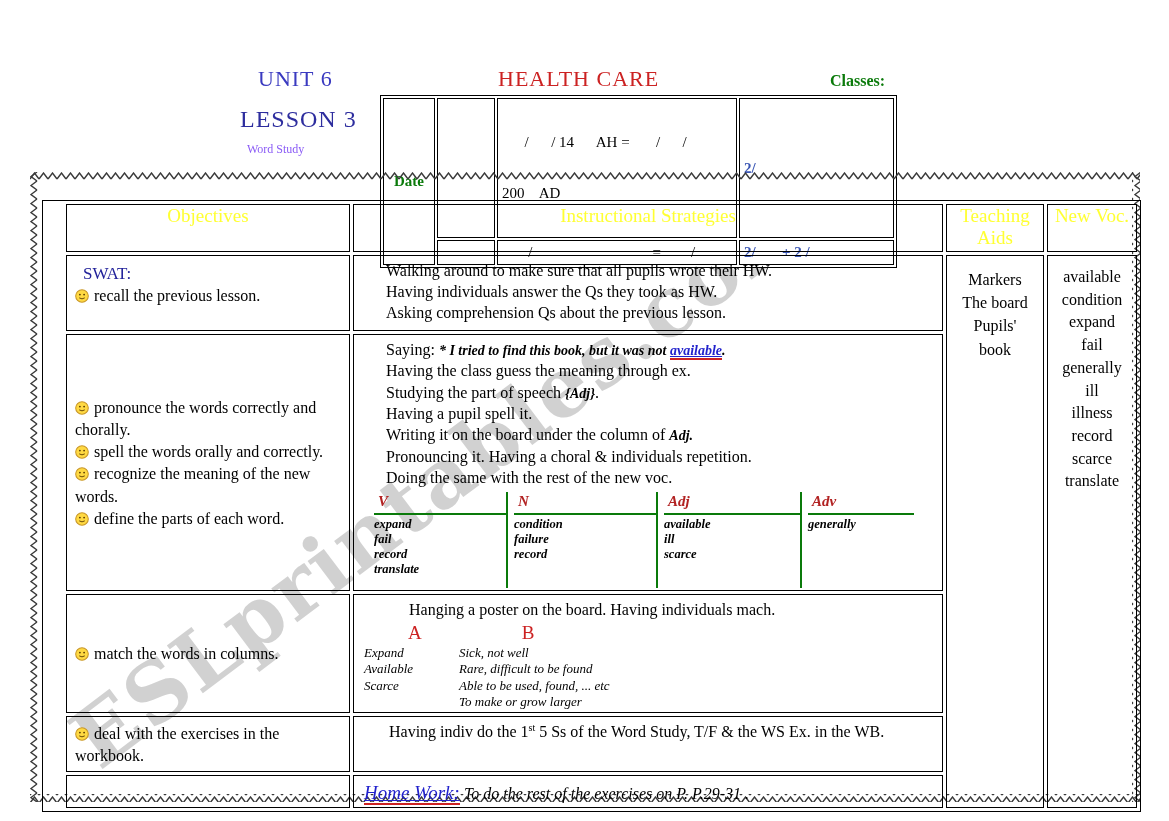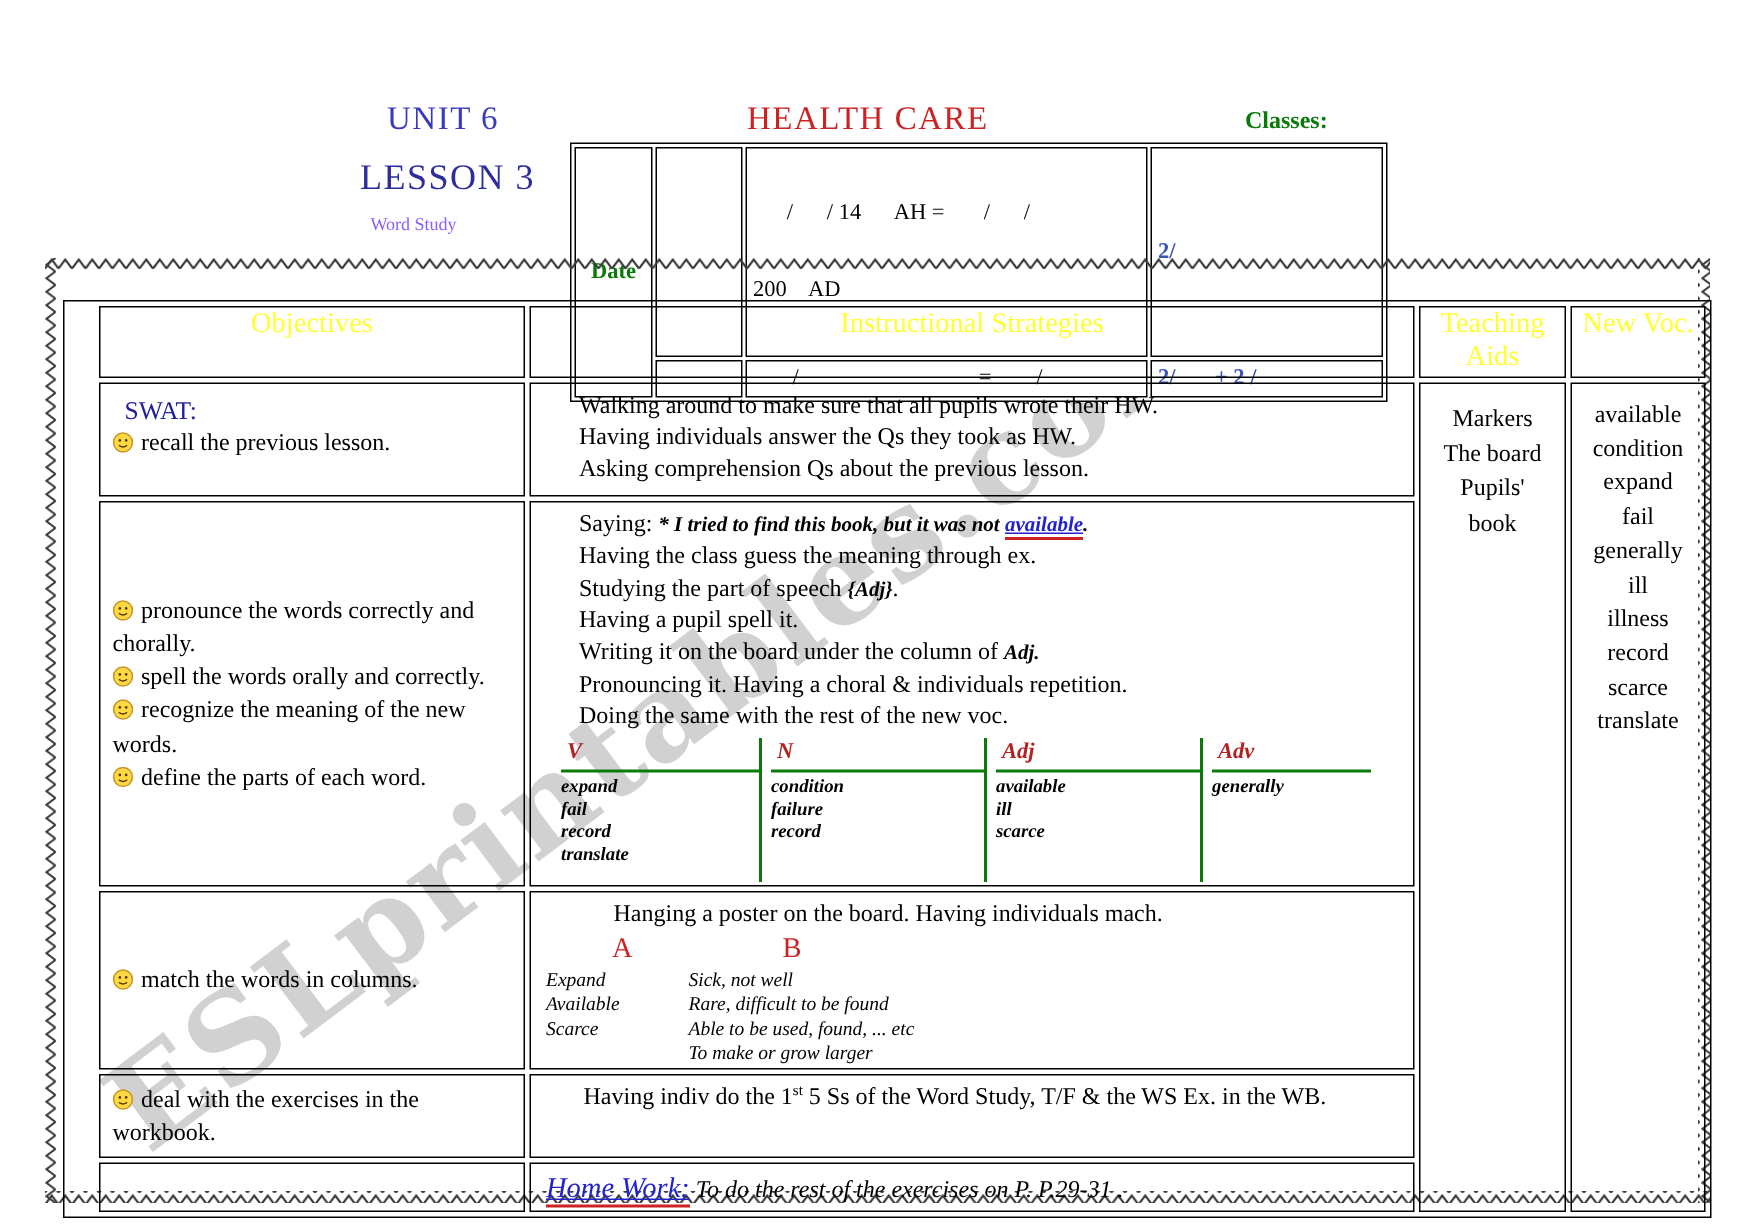--- a/index.html
+++ b/index.html
@@ -25,21 +25,21 @@
   .hdr-sub     { position:absolute; left:247px; top:142px; font-size:12px; color:#8b5cf6; }
   
   table.datetbl {
     position:absolute; left:380px; top:95px;
     border-collapse:separate; border-spacing:2px;
     border:1px solid #000; background:#fff;
   }
   table.datetbl td { border:1px solid #000; font-size:15px; vertical-align:middle; }
   td.d-label { width:52px; text-align:center; font-weight:bold; color:#0a7a0a; font-size:16px; }
   td.d-narrow { width:58px; }
-  td.d-main { width:268px; white-space:pre; padding:1px 4px; }
+  td.d-main { width:240px; white-space:pre; padding:1px 4px; }
   td.d-right { width:155px; white-space:pre; color:#3a56b4; font-weight:bold; padding:1px 4px; vertical-align:top;}
   tr.d-r1 td { height:40px; }
   tr.d-r2 td { height:25px; }
   
   #zigzag { position:absolute; left:30px; top:172px; z-index:1; }
   
   table.main {
     position:absolute; left:42px; top:200px; z-index:2;
     border-collapse:separate; border-spacing:3px;
     border:1px solid #000; table-layout:fixed;padding-left:20px;

